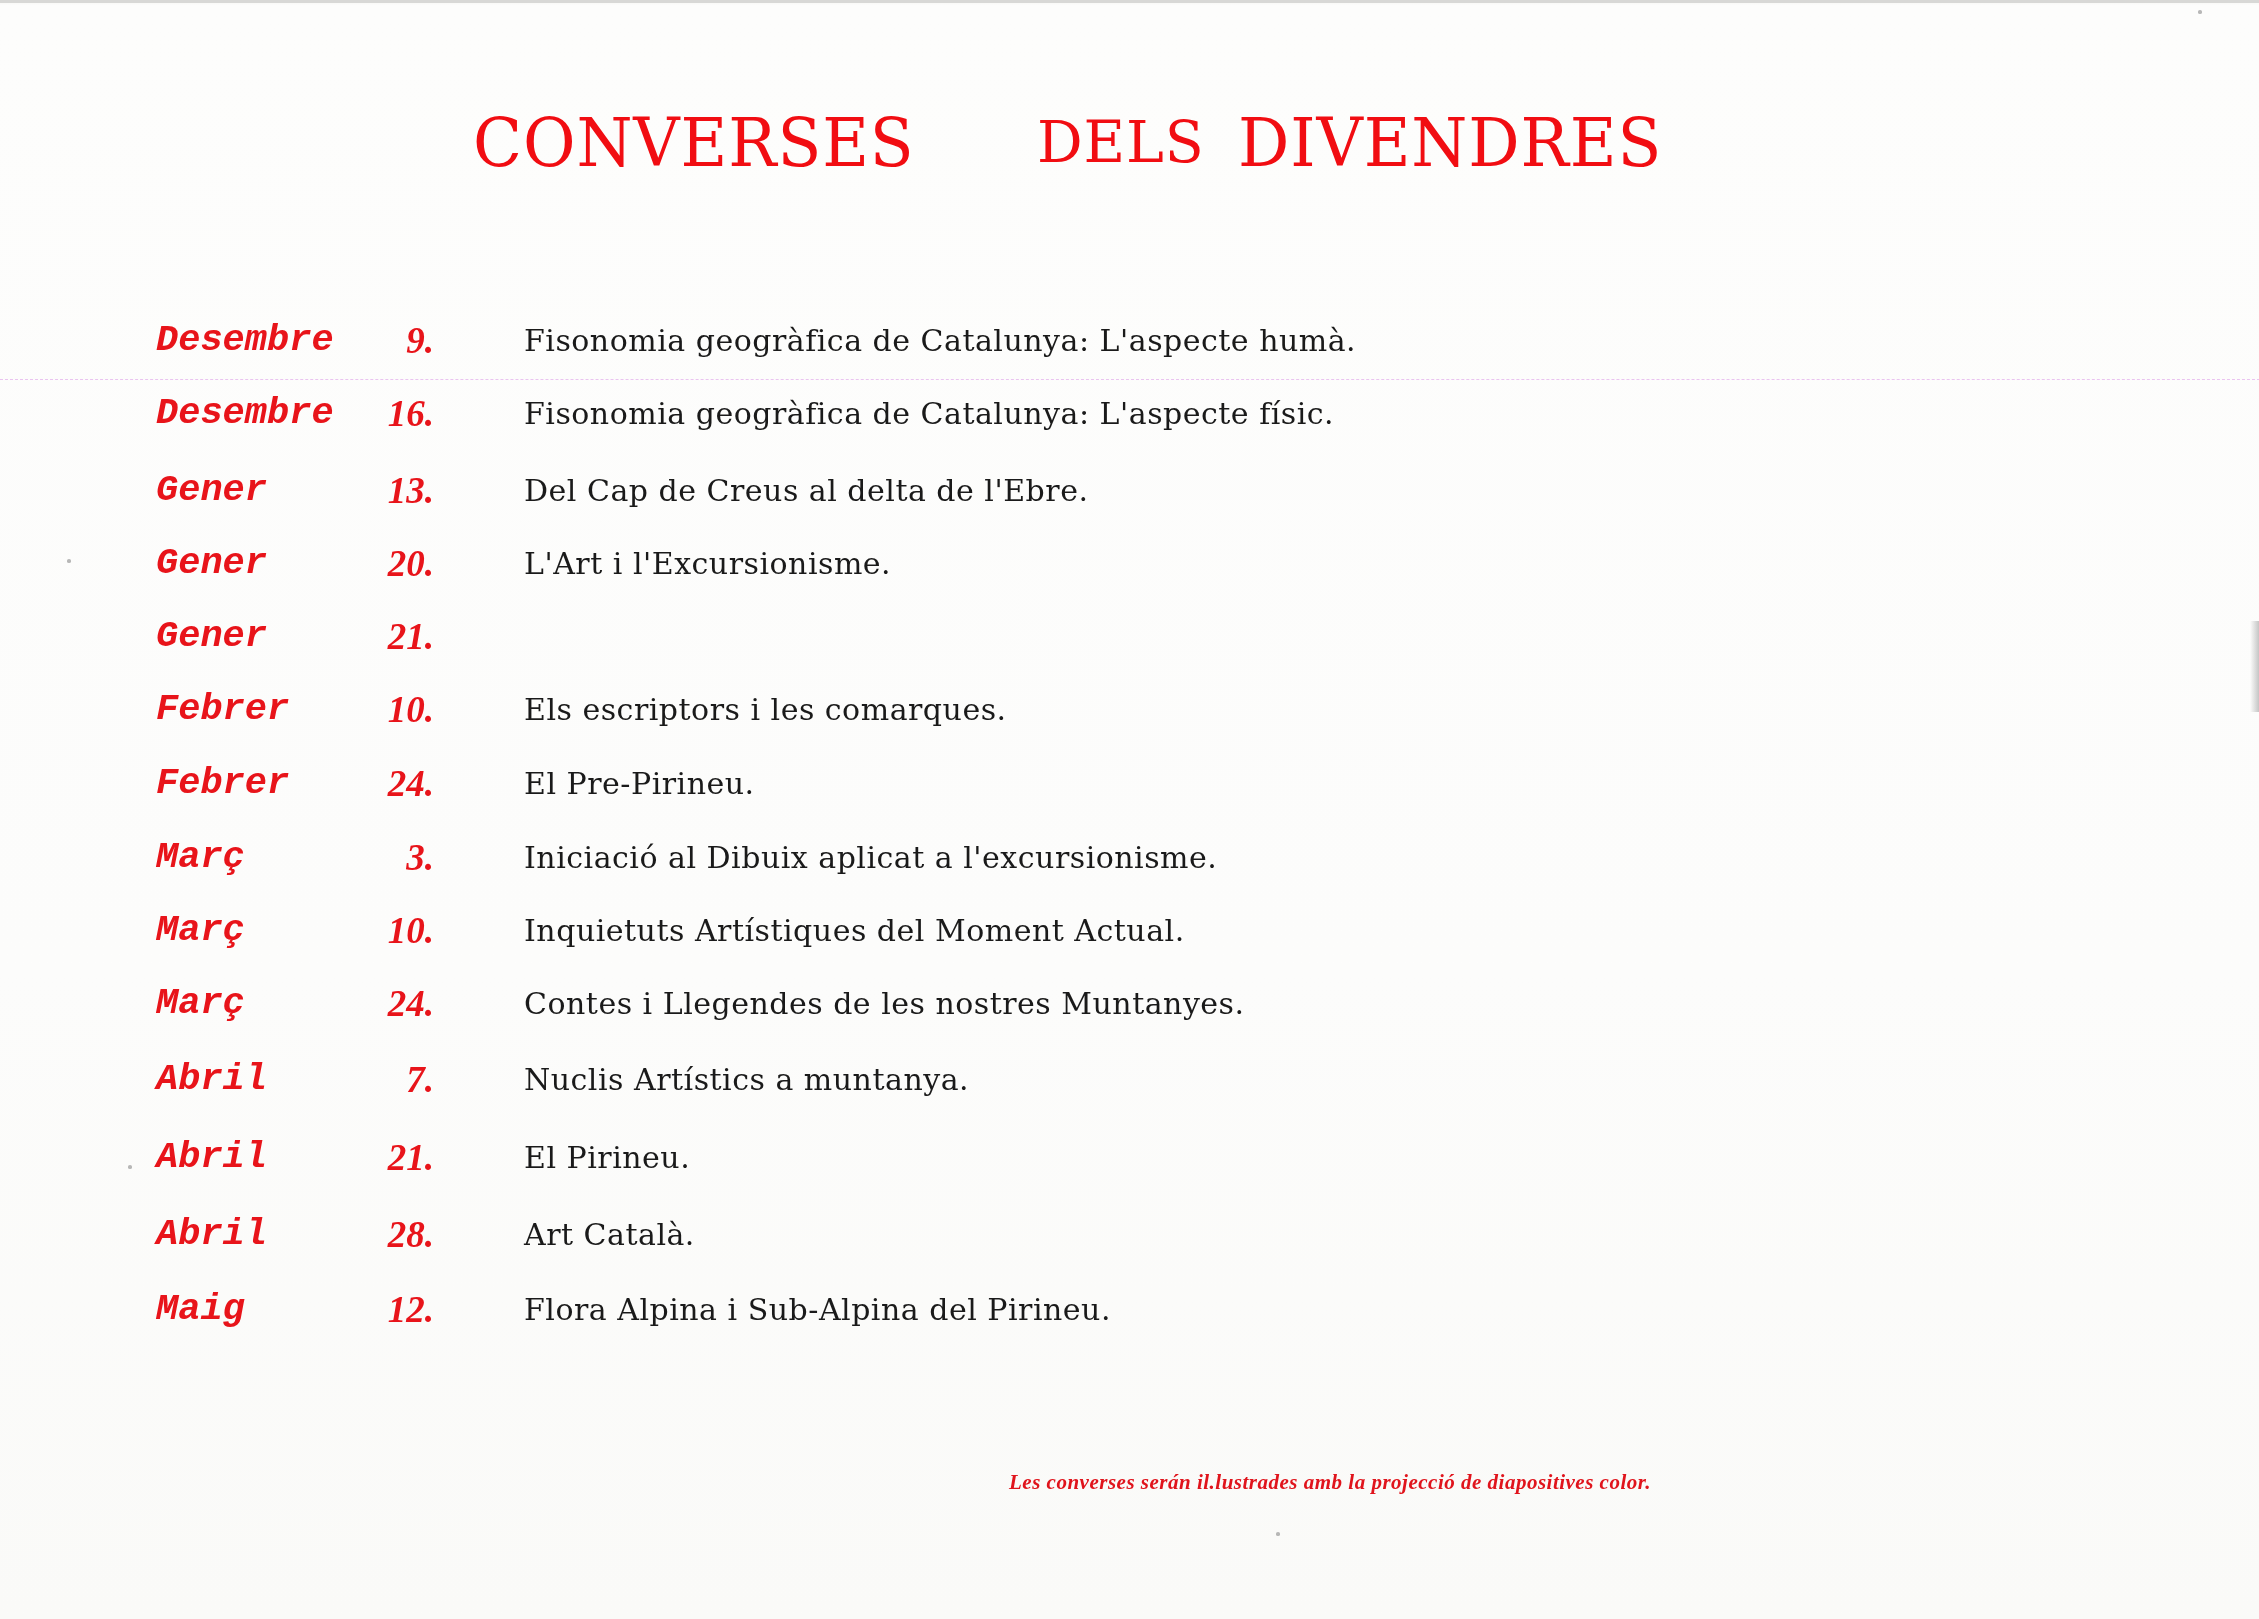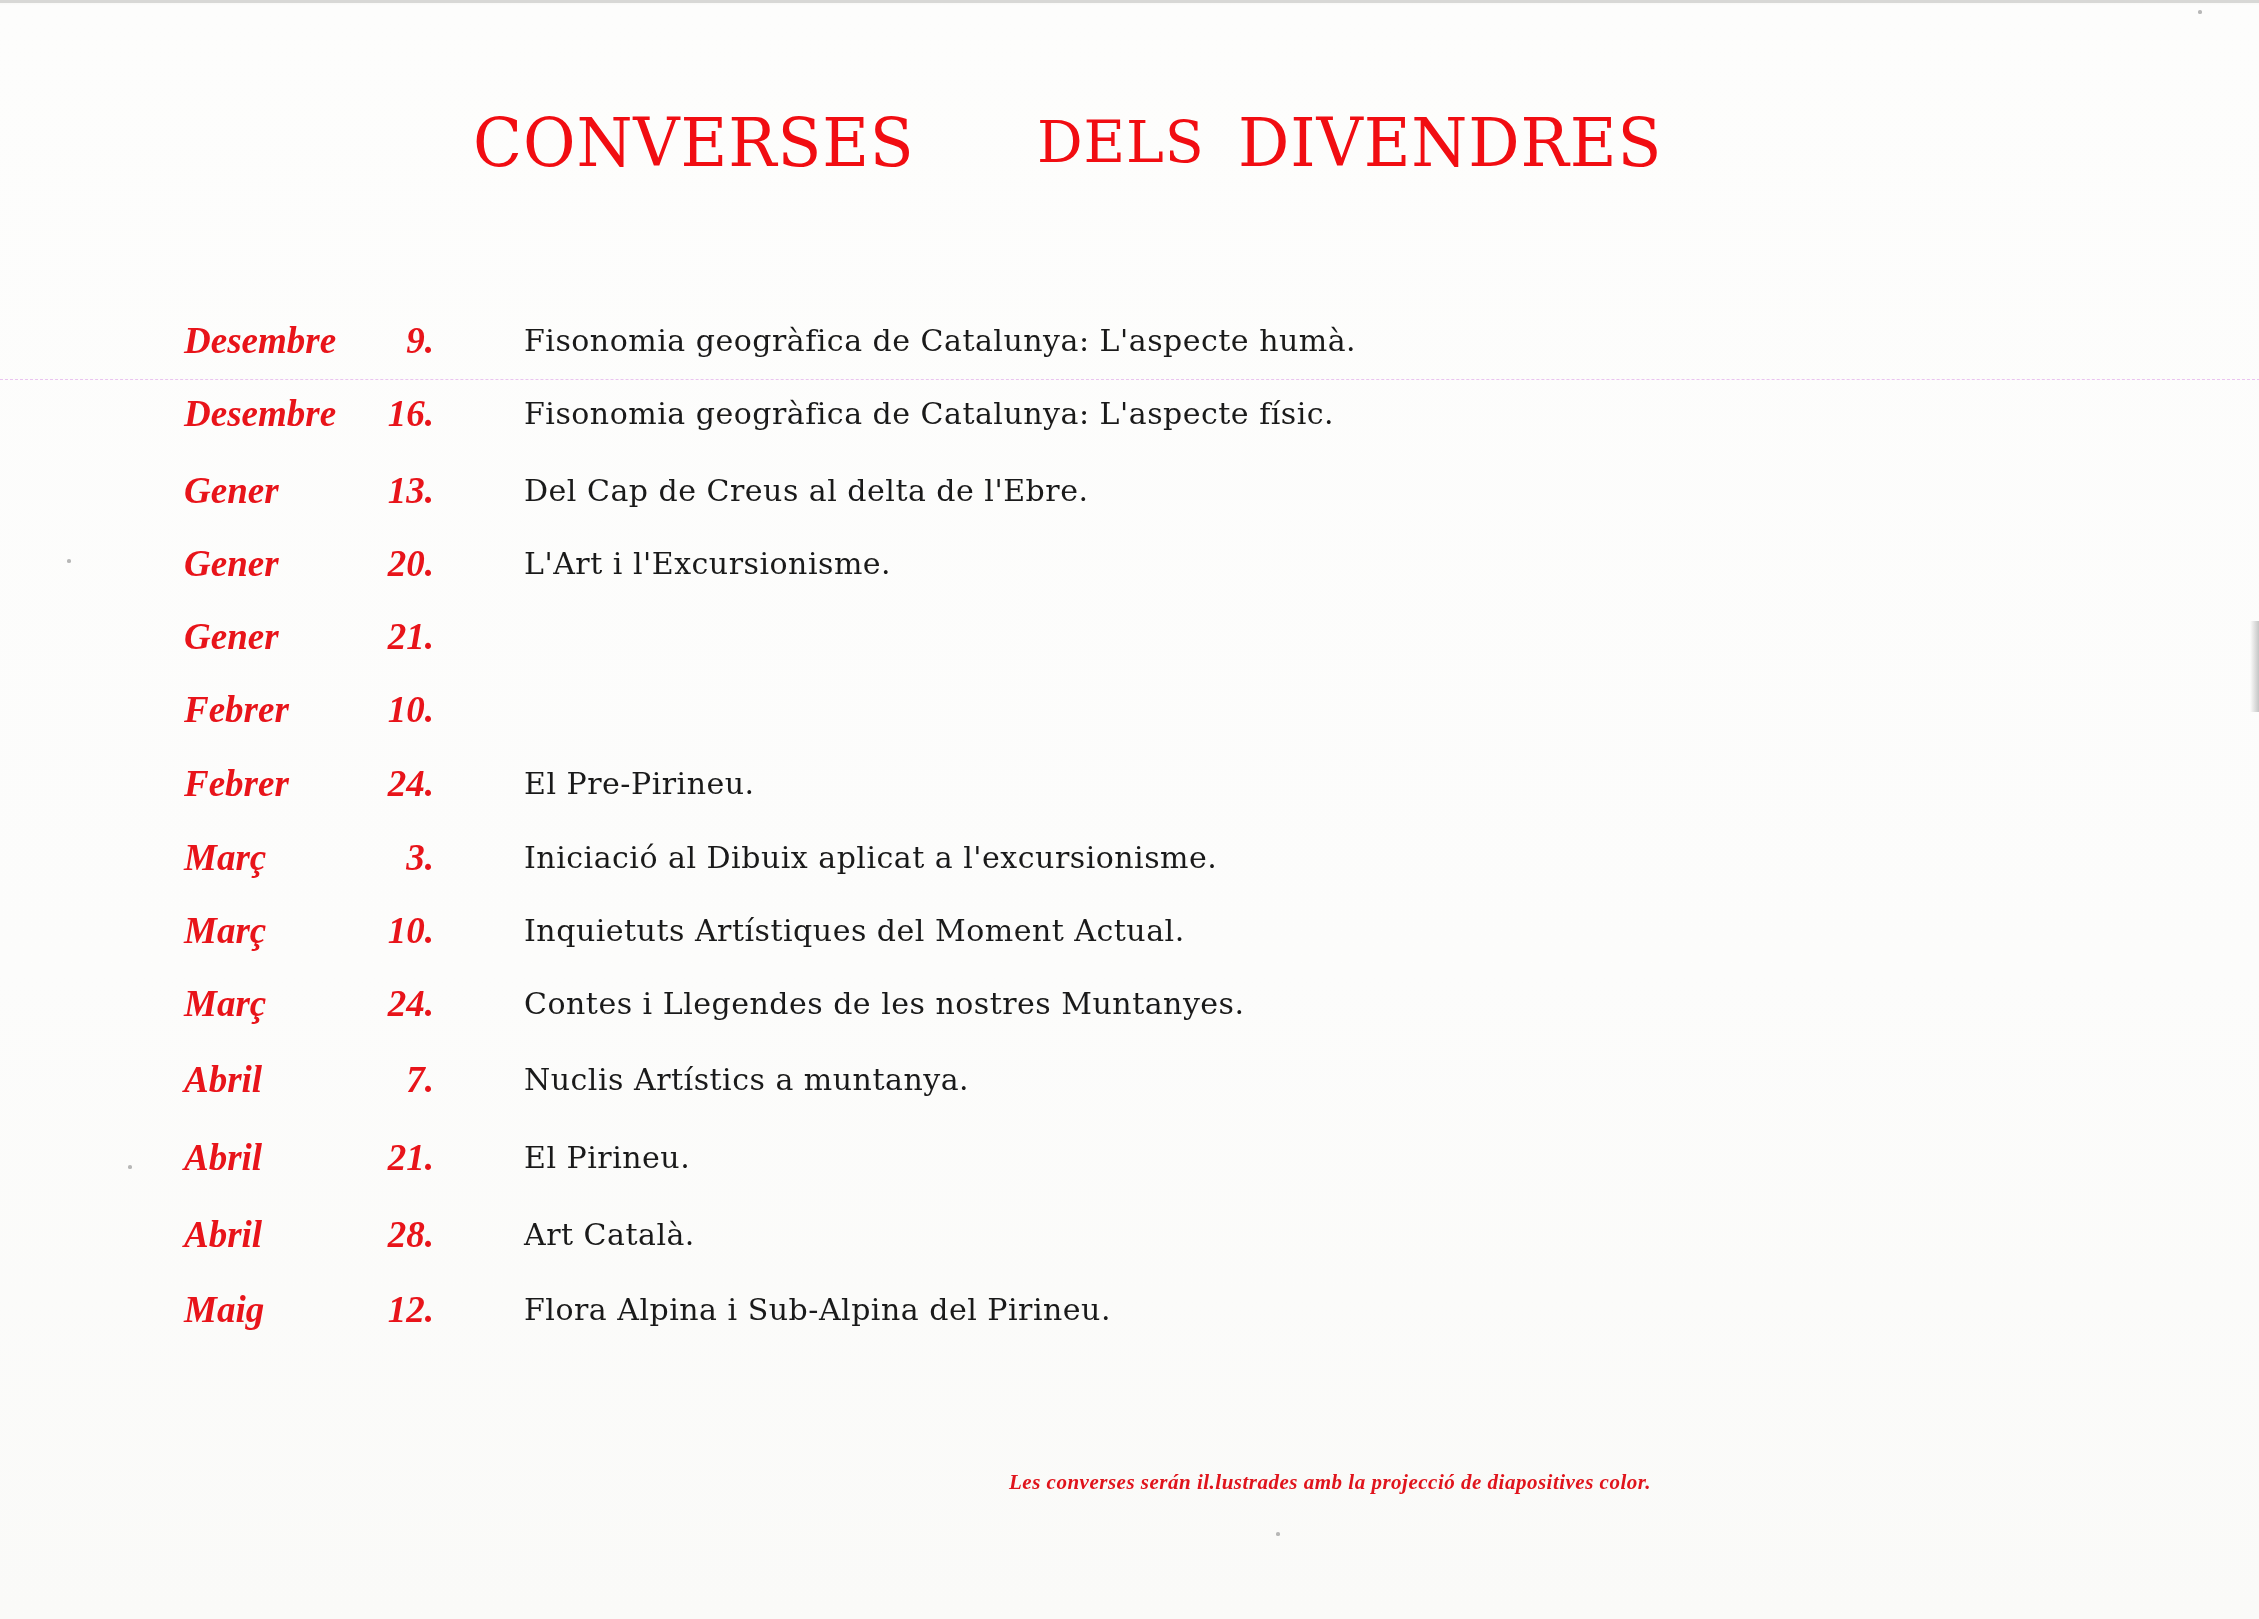--- a/index.html
+++ b/index.html
@@ -73,24 +73,24 @@
       width: 2260px; height: 1619px;
     }
     .row {
       position: absolute;
       left: 0;
       height: 55px;
       width: 2260px;
     }
     .month {
       position: absolute;
-      left: 184px;
+      left: 156px;
       bottom: 0;
       color: #e8141a;
-      font-family: Liberation Serif, serif;
+      font-family: Liberation Mono, monospace;
       font-style: italic;
       font-weight: bold;
       font-size: 37px;
       line-height: 37px;
     }
     .day {
       position: absolute;
       left: 347px;
       width: 87px;
       text-align: right;
@@ -176,20 +176,21 @@
     <span class="day">20.</span>
     <span class="topic">L'Art i l'Excursionisme.</span>
   </div>
   <div class="row" style="top:600px;">
     <span class="month">Gener</span>
     <span class="day">21.</span>
   </div>
   <div class="row" style="top:673px;">
     <span class="month">Febrer</span>
     <span class="day">10.</span>
+    <span class="topic">Els escriptors i les comarques.</span>
   </div>
   <div class="row" style="top:747px;">
     <span class="month">Febrer</span>
     <span class="day">24.</span>
     <span class="topic">El Pre-Pirineu.</span>
   </div>
   <div class="row" style="top:821px;">
     <span class="month">Març</span>
     <span class="day">3.</span>
     <span class="topic">Iniciació al Dibuix aplicat a l'excursionisme.</span>

